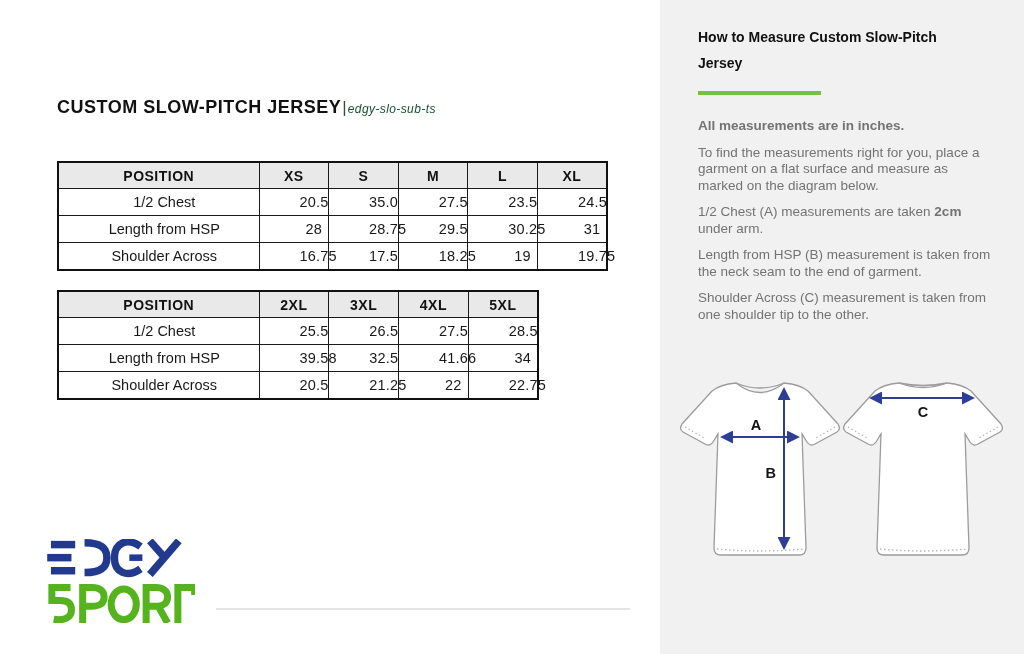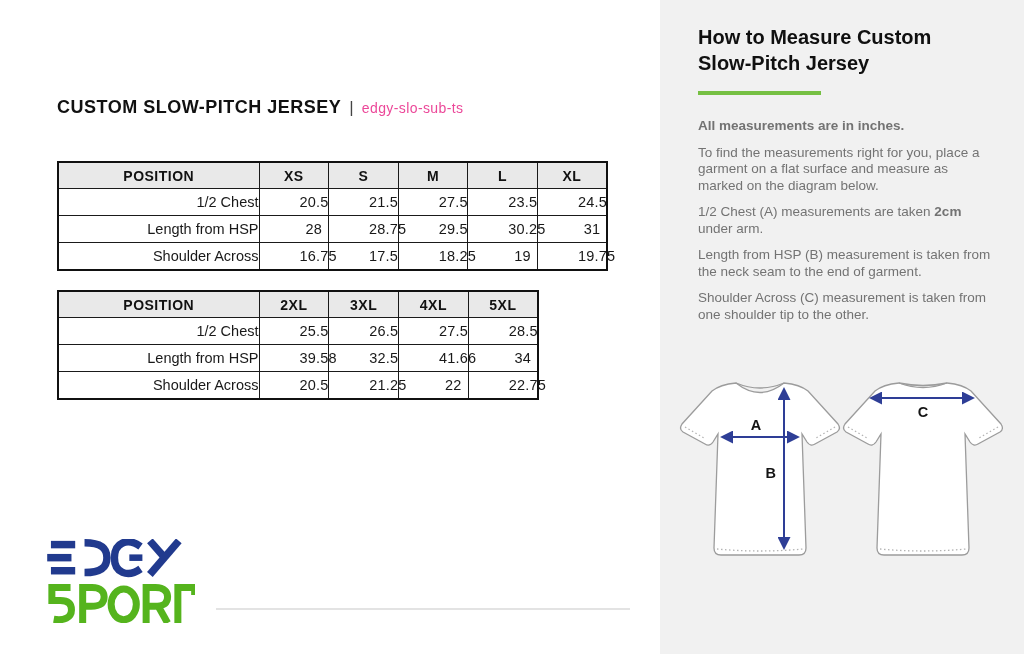--- a/index.html
+++ b/index.html
@@ -4,45 +4,45 @@
 <style>
   html,body{margin:0;padding:0;}
   body{
     width:1024px;height:654px;position:relative;overflow:hidden;
     background:#ffffff;color:#141414;
     font-family:"Liberation Sans", sans-serif;
     -webkit-font-smoothing:antialiased;
   }
 
   
-  .title-row{position:absolute;left:57px;top:97px;display:flex;align-items:baseline;gap:8px;white-space:nowrap;}
+  .title-row{position:absolute;left:57px;top:97px;display:flex;align-items:baseline;gap:1px;white-space:nowrap;}
   .title-row h1{margin:0;font-size:18px;font-weight:800;letter-spacing:.5px;color:#111;}
   .title-row .sep{font-size:17px;font-weight:300;color:#444;}
-  .title-row .code{font-size:14px;color:#ec4899;letter-spacing:.4px;}
+  .title-row .code{font-size:12px;color:#14532d;letter-spacing:.4px;font-style:italic;}
 
   table.size-table{position:absolute;border-collapse:collapse;table-layout:fixed;background:#fff;}
   table.t1{left:57px;top:161px;width:551px;}
   table.t2{left:57px;top:290px;width:482px;}
   .size-table col.c-pos{width:201px;}
   .size-table th,.size-table td{border:1.5px solid #1a1a1a;padding:0;}
   .size-table{border:2px solid #111;}
   .size-table th{
     height:25px;background:#e9e9e9;font-size:14px;font-weight:700;
     letter-spacing:.5px;text-align:center;color:#111;
   }
   .size-table td{height:26px;font-size:14.5px;color:#191919;padding-left:40px;}
-  .size-table td.label{text-align:right;padding-left:11px;}
+  .size-table td.label{text-align:center;padding-left:11px;}
   .size-table td.val{text-align:center;letter-spacing:.2px;}
 
   .logo{position:absolute;left:45px;top:539px;width:150px;height:84px;}
   .divider{position:absolute;left:216px;top:608px;width:414px;height:2px;background:#e3e3e3;}
 
   
   .panel{position:absolute;left:660px;top:0;width:364px;height:654px;background:#f1f1f1;}
-  .panel h2{margin:24px 46px 0 38px;font-size:20px;line-height:26px;font-weight:700;color:#101010;}
+  .panel h2{margin:24px 46px 0 38px;font-size:14px;line-height:26px;font-weight:700;color:#101010;}
   .accent-bar{margin:15px 0 0 38px;width:123px;height:4px;}
   .panel p{margin:0 28px 0 38px;font-size:13.5px;line-height:16.5px;color:#737373;}
   .panel p.intro{margin-top:23px;font-weight:700;}
   .panel p.gap{margin-top:10px;}
   .panel b{font-weight:700;}
   .diagram{position:absolute;left:10px;top:376px;}
 
   svg text.dim-label{font-family:"Liberation Sans",sans-serif;font-size:14.5px;font-weight:700;fill:#141414;}
 </style>
 </head>
@@ -72,21 +72,21 @@
           <th>S</th>
           <th>M</th>
           <th>L</th>
           <th>XL</th>
         </tr>
       </thead>
       <tbody>
         <tr>
           <td class="label">1/2 Chest</td>
           <td class="val">20.5</td>
-          <td class="val">21.5</td>
+          <td class="val">35.0</td>
           <td class="val">27.5</td>
           <td class="val">23.5</td>
           <td class="val">24.5</td>
         </tr>
         <tr>
           <td class="label">Length from HSP</td>
           <td class="val">28</td>
           <td class="val">28.75</td>
           <td class="val">29.5</td>
           <td class="val">30.25</td>

